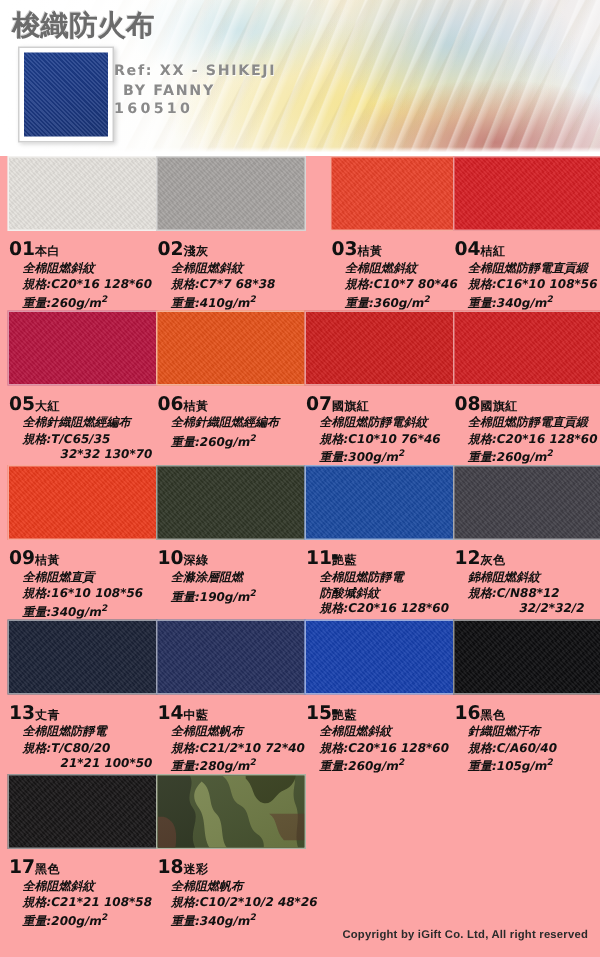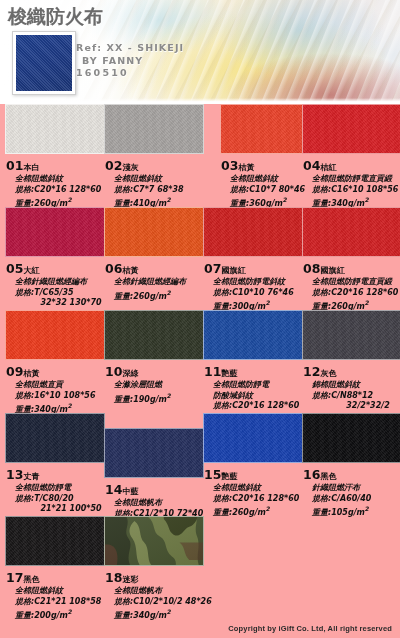--- a/index.html
+++ b/index.html
@@ -116,21 +116,21 @@
     line-height: 10.6px; padding-left: 9px; white-space: nowrap;
     letter-spacing: 0px;
     font-style: italic;
   }
   .det .ind { padding-left: 22px; display:block;text-align:center; }
   sup.m { font-size: 6px; vertical-align: super; }
 
   
   .footer {
     position: absolute; left:0; bottom: 0; width: 400px; height: 20px;
-    display:flex; align-items:center; justify-content:flex-end;
+    display:flex; align-items:flex-start; justify-content:flex-end;
     padding-right: 8px;
   }
   .footer span {
     font-size: 7.5px; font-weight: bold; color: #2a2a2a;
     letter-spacing: .15px;
     font-family: "Liberation Sans", sans-serif;
   }
 </style>
 </head>
 <body>
@@ -335,21 +335,21 @@
         <div class="lbl">
           <div class="ln1"><span class="num">13</span><span class="nm">丈青</span></div>
           <div class="det">
             <div>全棉阻燃防靜電</div>
             <div>規格:T/C80/20</div>
             <div class="ind">21*21  100*50</div>
             <div>重量:180g/m<sup class="m">2</sup></div>
           </div>
         </div>
       </div>
-      <div class="cell" style="left: 104px; top: 309px; margin-top: 15px;">
+      <div class="cell" style="left: 104px; top: 309px;">
         <div class="chip" style="background: rgb(37, 47, 92);">
           <div class="tex"></div>
           <div class="tex2"></div>
         </div>
         <div class="lbl">
           <div class="ln1"><span class="num">14</span><span class="nm">中藍</span></div>
           <div class="det">
             <div>全棉阻燃帆布</div>
             <div>規格:C21/2*10  72*40</div>
             <div>重量:280g/m<sup class="m">2</sup></div>

